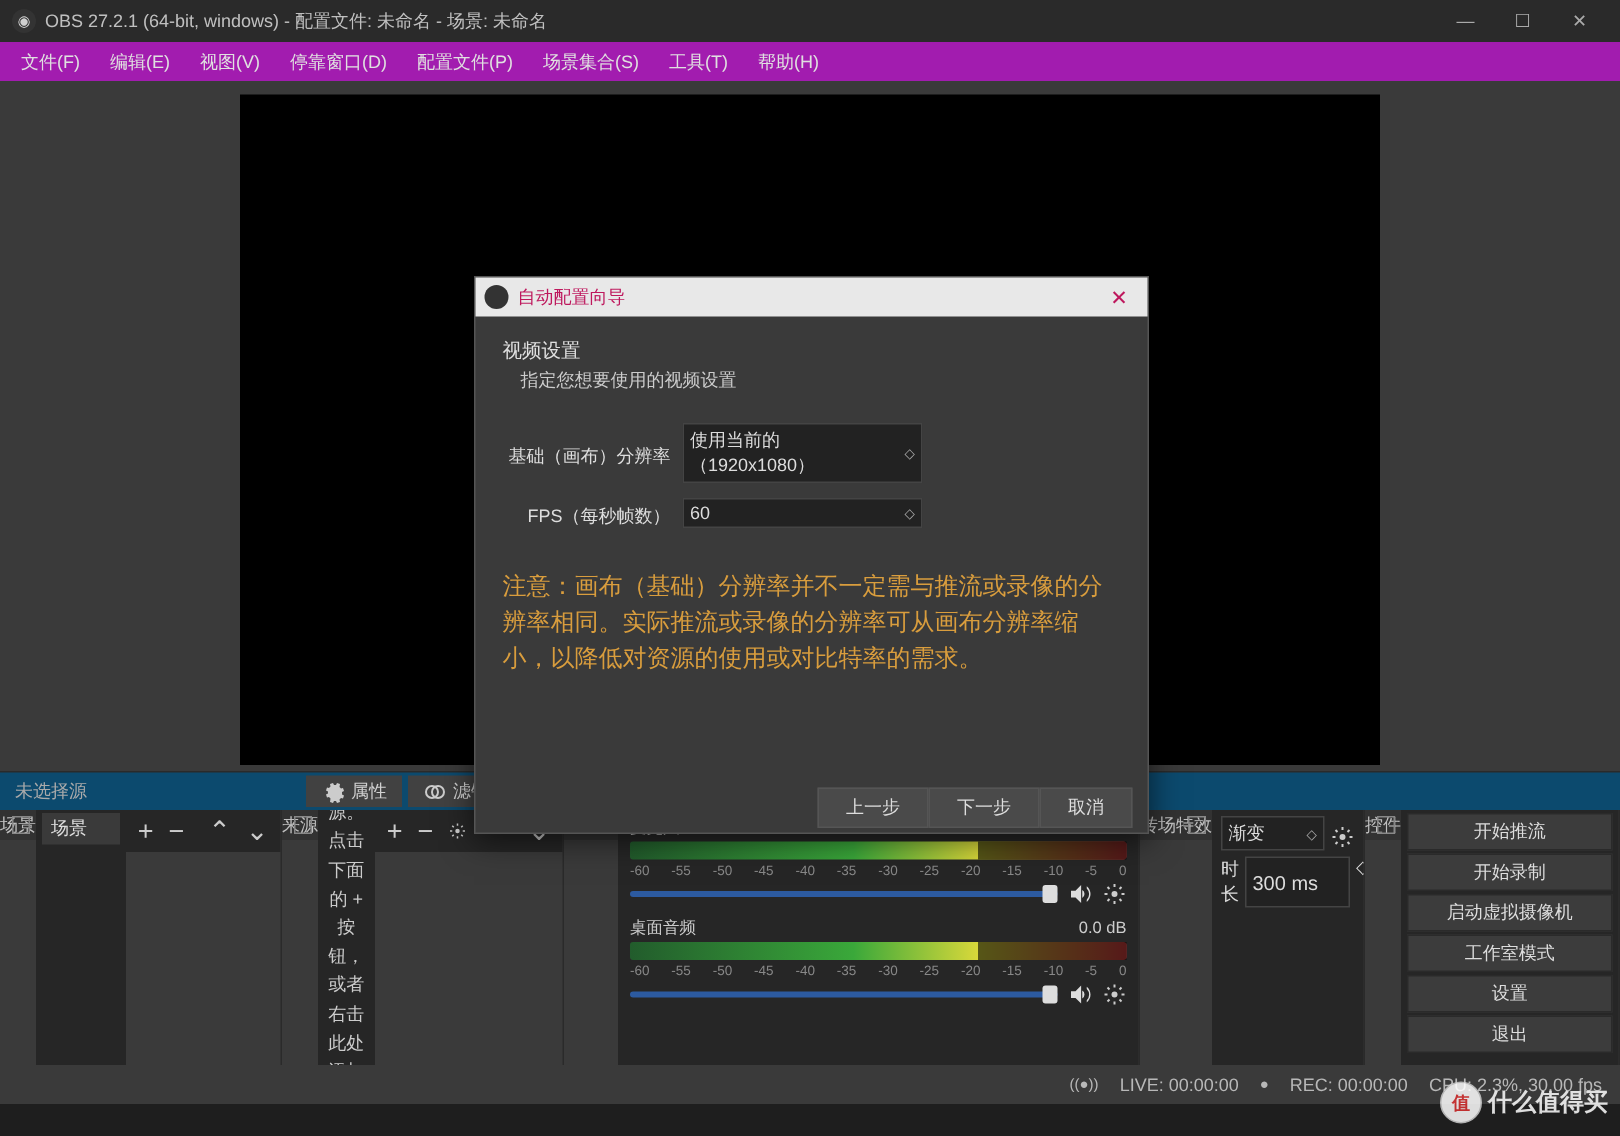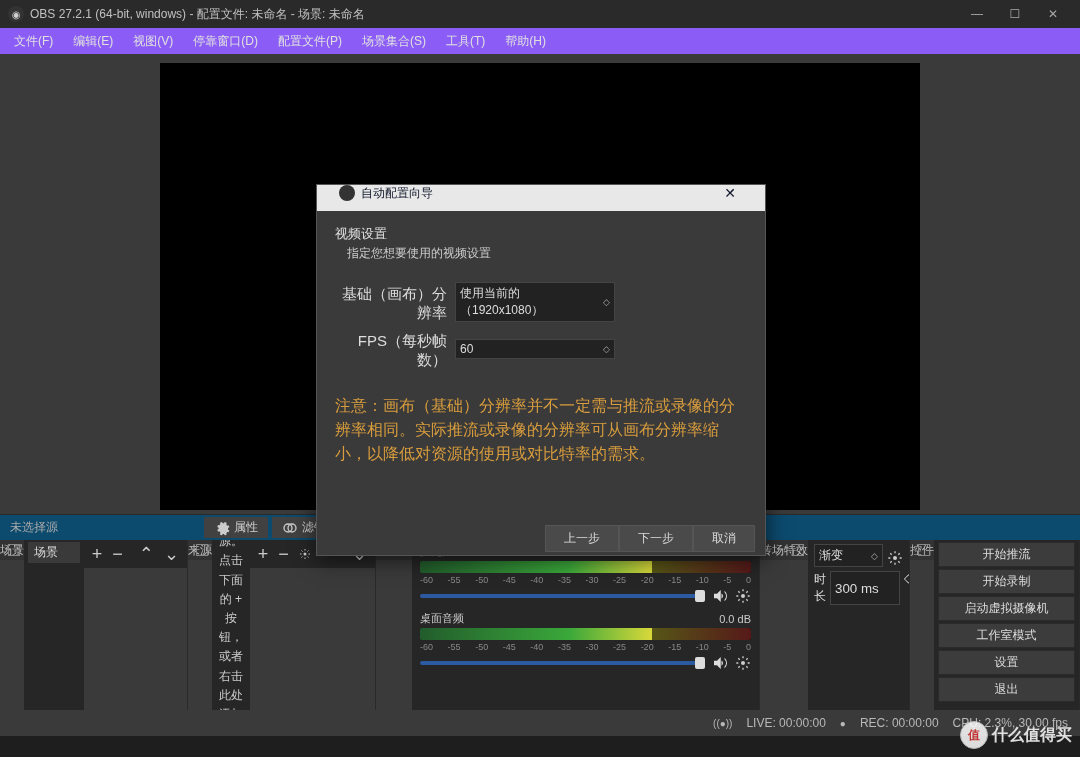--- a/index.html
+++ b/index.html
@@ -6,21 +6,21 @@
 body { background: #1e1e1e; color: #d0d0d0; font-size: 12px; width: 1080px; height: 757px; overflow: hidden; position: relative; }
 
 
 .titlebar { height: 28px; background: #2a2a2a; display: flex; align-items: center; padding: 0 8px; position: relative; }
 .titlebar .logo { width: 16px; height: 16px; background: #333; border-radius: 50%; margin-right: 6px; display: flex; align-items: center; justify-content: center; font-size: 10px; }
 .titlebar .title { flex: 1; color: #c0c0c0; font-size: 12px; }
 .winctrls { display: flex; }
 .winctrls div { width: 38px; height: 28px; display: flex; align-items: center; justify-content: center; color: #aaa; cursor: pointer; }
 
 
-.menubar { height: 26px; background: #8b5cf6; display: flex; align-items: center; padding: 0 4px; }
+.menubar { height: 26px; background: #a21caf; display: flex; align-items: center; padding: 0 4px; }
 .menubar div { padding: 4px 10px; color: #e0e0e0; cursor: pointer; }
 
 
 .preview-area { height: 460px; background: #3a3a3a; display: flex; align-items: center; justify-content: center; position: relative; }
 .preview { width: 760px; height: 447px; background: #000; margin-top:4px; }
 
 
 .source-status { height: 26px; background: #0c4a6e; display: flex; align-items: center; padding: 0 8px; border-top: 1px solid #2a2a2a; }
 .source-status .left { flex: 1; color: #aaa; padding-left:2px; }
 .source-status .btn { background: #414141; padding: 2px 10px; margin-left: 4px; display: flex; align-items: center; gap: 4px; cursor: pointer;}
@@ -66,29 +66,29 @@
 .controls { flex: 1; }
 .controls .panel-body { padding: 2px 4px; }
 .ctrl-btn { background: #3c3c3c; border: 1px solid #2a2a2a; padding: 3px; text-align: center; color: #ddd; margin-bottom: 2px; cursor: pointer; font-size: 12px;}
 
 
 .statusbar { height: 26px; background: #3a3a3a; display: flex; align-items: center; justify-content: flex-end; padding: 0 12px; gap: 14px; color: #b8b8b8; font-size: 12px; }
 .status-dot { font-size: 10px; }
 
 
 .dialog { position: absolute; left: 316px; top: 184px; width: 450px; background: #3a3a3a; border: 1px solid #555; box-shadow: 0 4px 20px rgba(0,0,0,0.6); display: flex; flex-direction: column; }
-.dlg-tb { height: 26px; background: #e8e8e8; display: flex; align-items: flex-start; padding: 0 22px; color: #0f172a; }
+.dlg-tb { height: 26px; background: #e8e8e8; display: flex; align-items: center; padding: 0 6px; color: #be185d; }
 .dlg-tb .dlgo { width: 16px; height: 16px; background: #333; border-radius: 50%; margin-right: 6px; }
 .dlg-tb .dt { flex: 1; font-size: 12px; }
 .dlg-tb .dx { width: 26px; text-align: center; cursor: pointer; font-size: 14px; }
 .dlg-body { padding: 14px 18px; color: #ddd; min-height: 310px; }
 .dlg-body h4 { font-size: 13px; font-weight: normal; color: #e0e0e0; }
 .dlg-body .sub { font-size: 12px; color: #ccc; margin: 2px 0 20px 12px; }
 .form-row { display: flex; align-items: center; margin-bottom: 6px; }
-.form-row label { width: 120px; text-align: right; padding-right: 8px; font-size: 15px; }
+.form-row label { width: 120px; text-align: right; padding-right: 8px; font-size: 12px; }
 .form-row .sel { flex: 1; max-width: 160px; }
 .note { margin-top: 24px; color: #d99d3d; font-size: 16px; line-height: 1.5; }
 .dlg-foot { height: 34px; display: flex; align-items: center; justify-content: flex-end; padding: 0 10px; gap: 0; }
 .dlg-foot button { background: #4a4a4a; border: 1px solid #555; color: #ddd; padding: 4px 18px; cursor: pointer; font-size: 12px;}
 
 
 .wm { position: absolute; right: 8px; bottom: 8px; display: flex; align-items: center; gap: 4px; opacity: 0.85; }
 .wm .circ { width: 28px; height: 28px; background: #fff; border-radius: 50%; color: #d33; display: flex; align-items: center; justify-content: center; font-weight: bold; border: 1px solid #ccc;}
 .wm .txt { color: #fff; font-weight: bold; font-size: 16px; }
 

